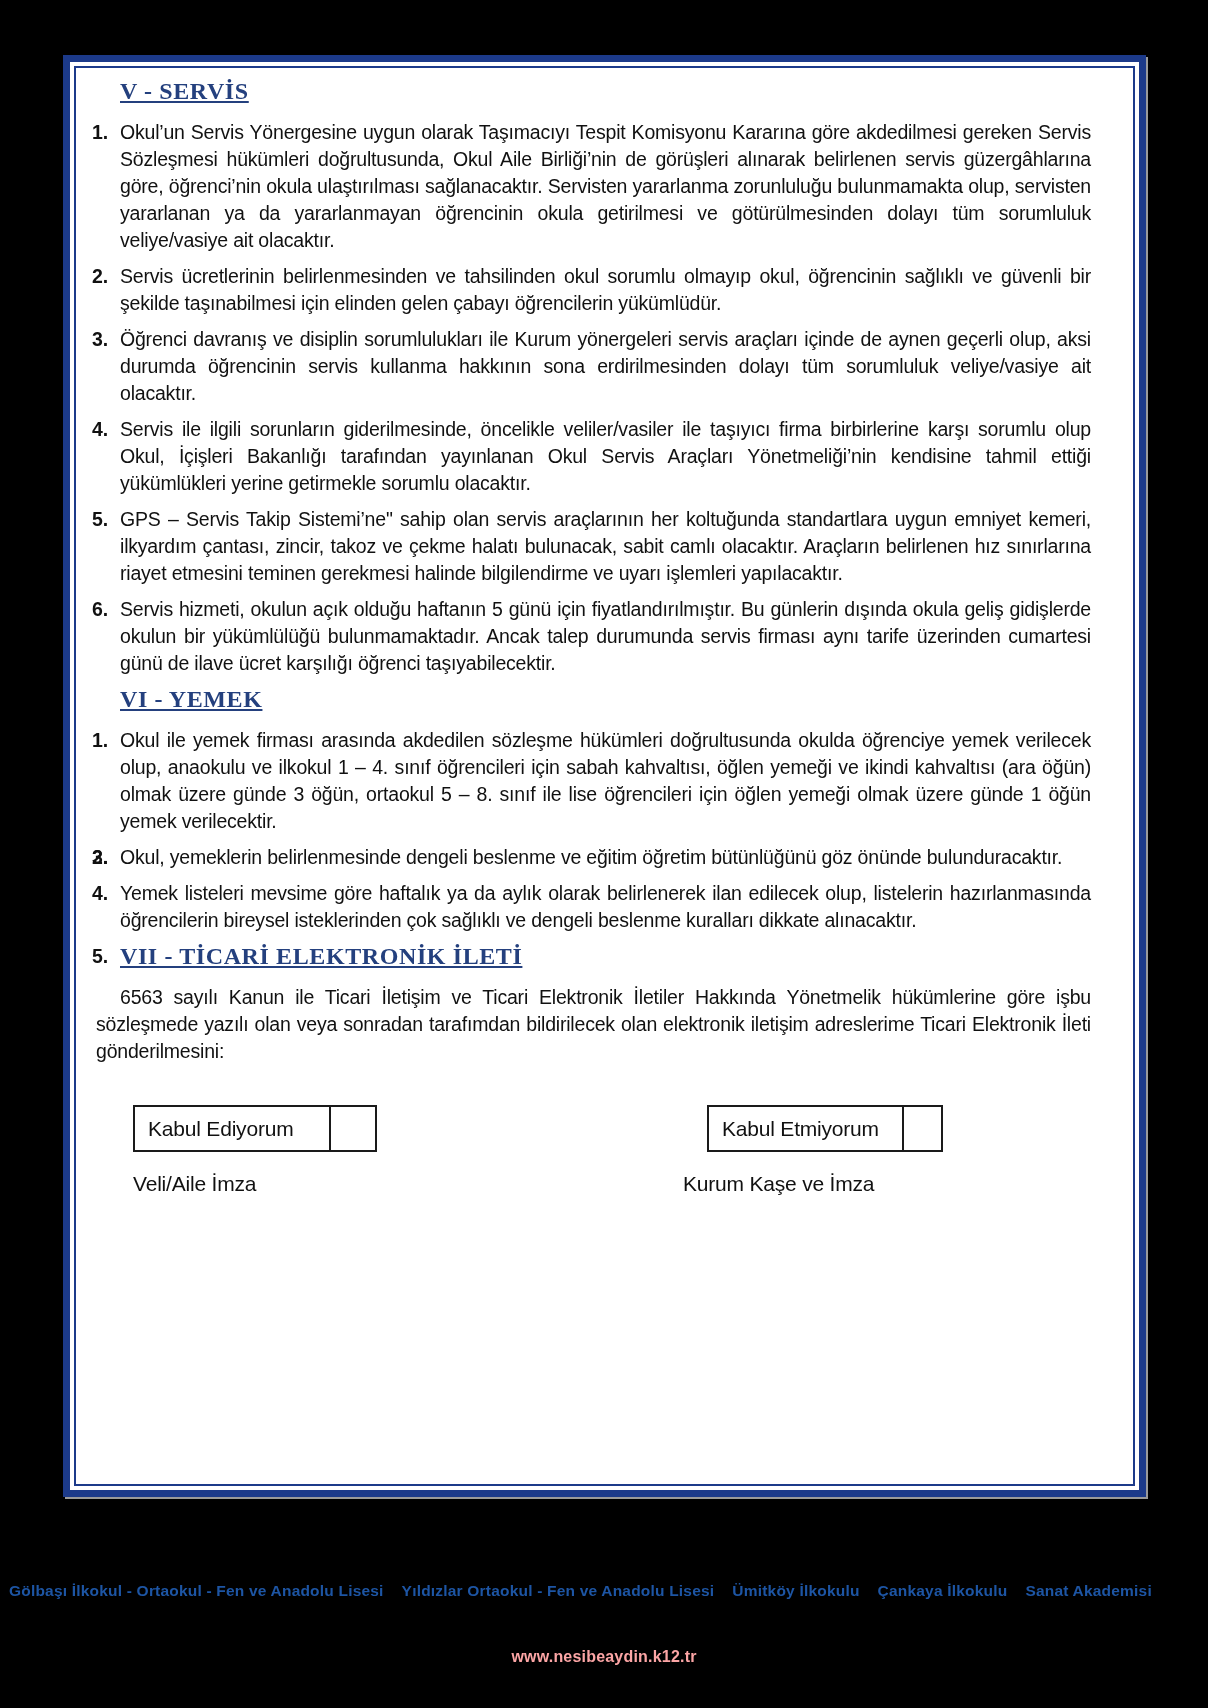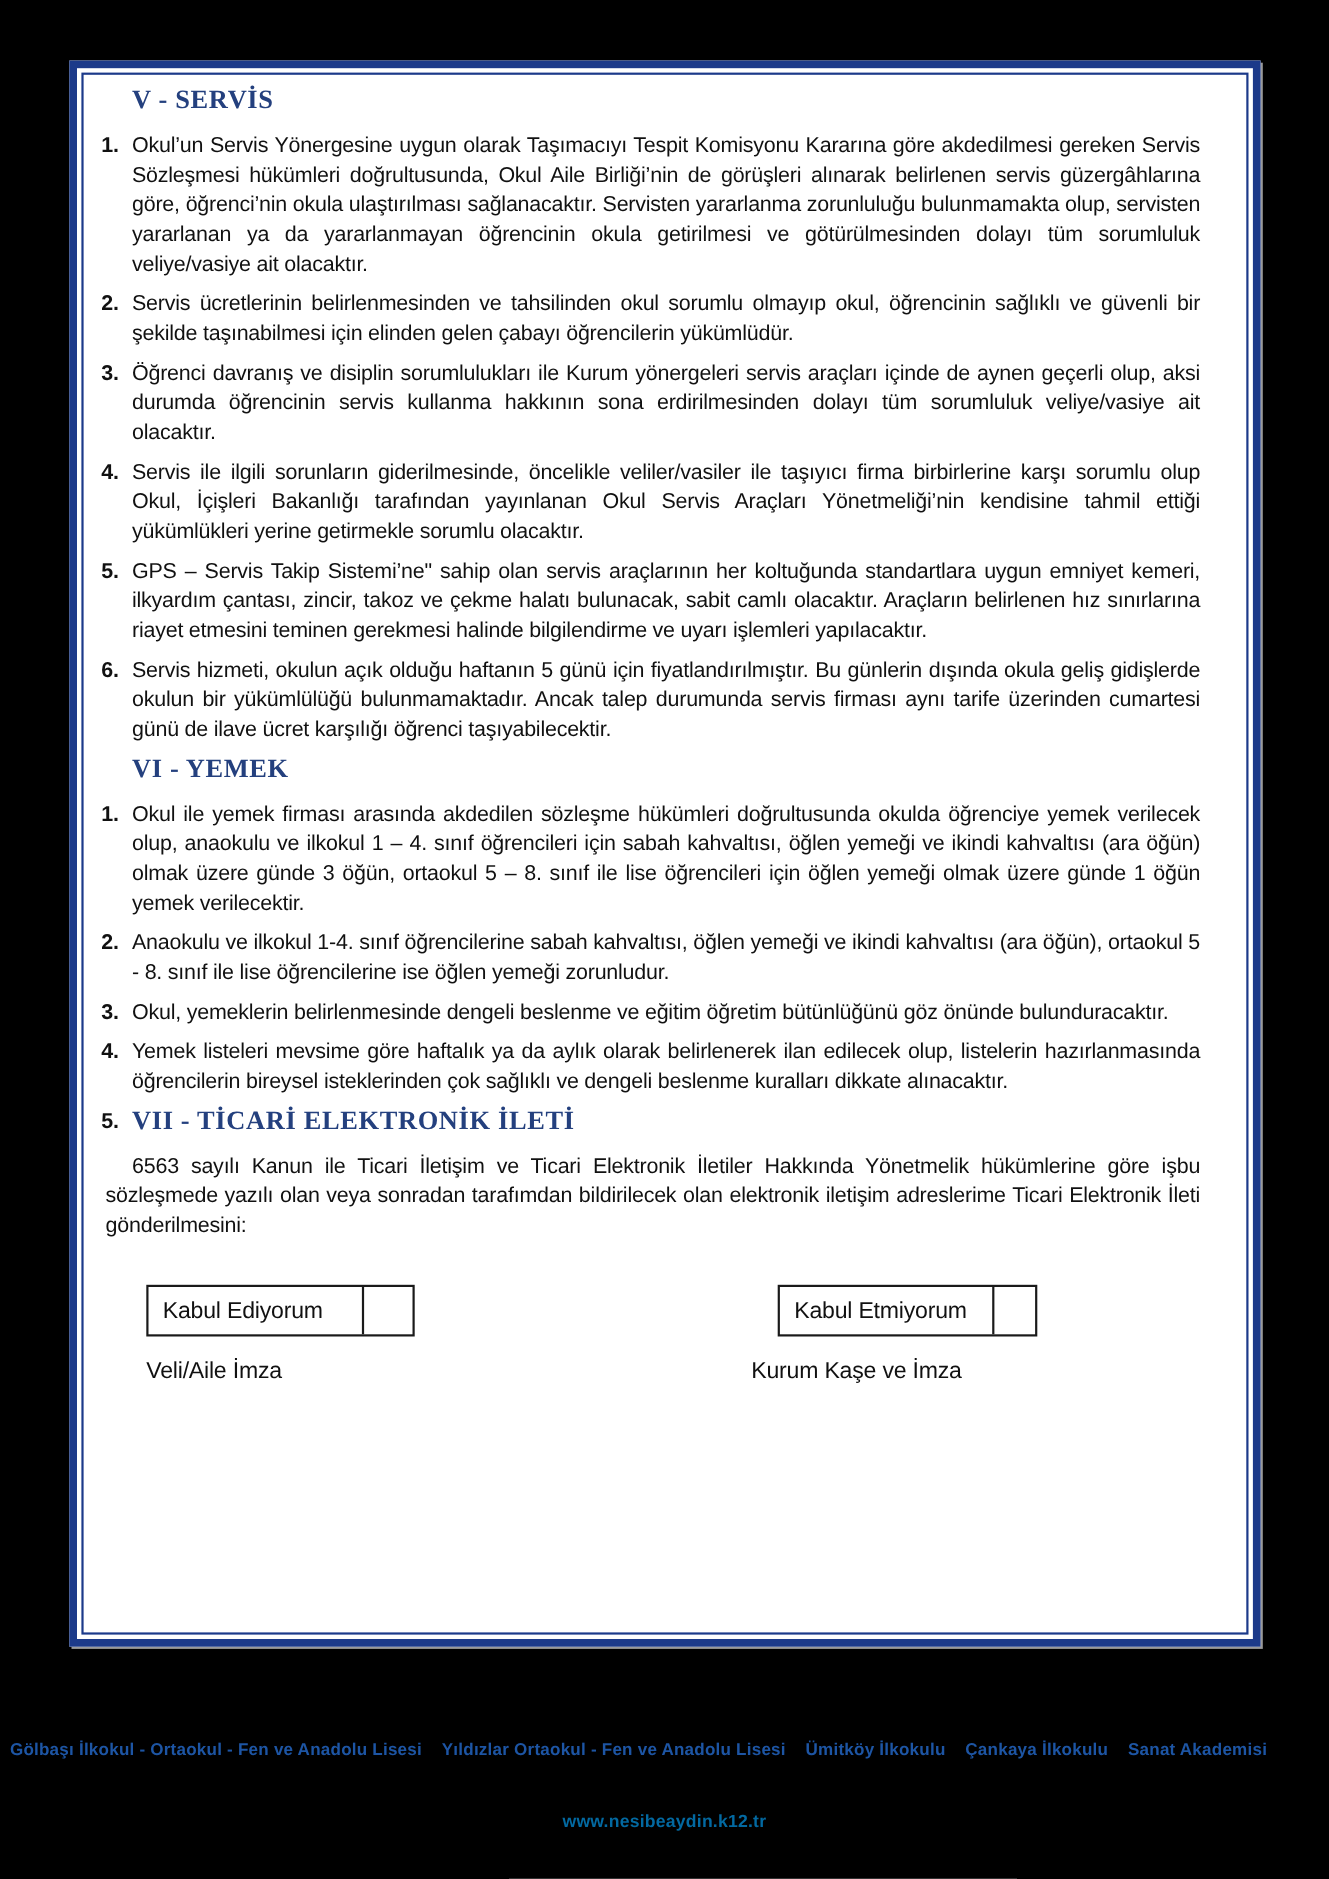--- a/index.html
+++ b/index.html
@@ -25,20 +25,21 @@
     padding:10px 42px 0 20px;
     overflow:hidden;
   }
   h2.sec-heading {
     font-family:"Liberation Serif", serif;
     font-weight:bold;
     color:#24407e;
     font-size:24px;
     letter-spacing:0.6px;
     margin:0 0 14px 24px;
+    text-decoration:underline;
   }
   .sec-gap-v  { margin-top:6px; }
   .sec-gap-vi { margin-top:34px; }
   .sec-gap-vii{ margin-top:30px; }
   ol.clauses { list-style:none; margin:0; padding:0; }
   ol.clauses li {
     position:relative;
     padding-left:24px;
     margin:0 0 9px 0;
     font-size:19.5px;
@@ -87,21 +88,21 @@
     position:absolute; top:1582px; left:0; width:1115px;
     text-align:center;
     color:#1d55a4; font-weight:bold;
     font-size:15.5px; letter-spacing:0.2px;
     white-space:nowrap;
   }
   .footer-schools .school { margin:0 9px; }
   .footer-url {
     position:absolute; top:1648px; left:0; width:100%;
     text-align:center;
-    color:#0369a1; font-weight:bold;
+    color:#fca5a5; font-weight:bold;
     font-size:16px; letter-spacing:0.2px;
   }
 </style>
 </head>
 <body>
 
 <div class="page">
   <div class="page-inner">
 
     <h2 class="sec-heading sec-gap-v">V - SERVİS</h2>
@@ -110,21 +111,21 @@
       <li><span class="num">2.</span><span>Servis ücretlerinin belirlenmesinden ve tahsilinden okul sorumlu olmayıp okul, öğrencinin sağlıklı ve güvenli bir şekilde taşınabilmesi için elinden gelen çabayı öğrencilerin yükümlüdür.</span></li>
       <li><span class="num">3.</span><span>Öğrenci davranış ve disiplin sorumlulukları ile Kurum yönergeleri servis araçları içinde de aynen geçerli olup, aksi durumda öğrencinin servis kullanma hakkının sona erdirilmesinden dolayı tüm sorumluluk veliye/vasiye ait olacaktır.</span></li>
       <li><span class="num">4.</span><span>Servis ile ilgili sorunların giderilmesinde, öncelikle veliler/vasiler ile taşıyıcı firma birbirlerine karşı sorumlu olup Okul, İçişleri Bakanlığı tarafından yayınlanan Okul Servis Araçları Yönetmeliği’nin kendisine tahmil ettiği yükümlükleri yerine getirmekle sorumlu olacaktır.</span></li>
       <li><span class="num">5.</span><span>GPS – Servis Takip Sistemi’ne" sahip olan servis araçlarının her koltuğunda standartlara uygun emniyet kemeri, ilkyardım çantası, zincir, takoz ve çekme halatı bulunacak, sabit camlı olacaktır. Araçların belirlenen hız sınırlarına riayet etmesini teminen gerekmesi halinde bilgilendirme ve uyarı işlemleri yapılacaktır.</span></li>
       <li><span class="num">6.</span><span>Servis hizmeti, okulun açık olduğu haftanın 5 günü için fiyatlandırılmıştır. Bu günlerin dışında okula geliş gidişlerde okulun bir yükümlülüğü bulunmamaktadır. Ancak talep durumunda servis firması aynı tarife üzerinden cumartesi günü de ilave ücret karşılığı öğrenci taşıyabilecektir.</span></li>
     </ol>
 
     <h2 class="sec-heading sec-gap-vi">VI - YEMEK</h2>
     <ol class="clauses">
       <li><span class="num">1.</span><span>Okul ile yemek firması arasında akdedilen sözleşme hükümleri doğrultusunda okulda öğrenciye yemek verilecek olup, anaokulu ve ilkokul 1 – 4. sınıf öğrencileri için sabah kahvaltısı, öğlen yemeği ve ikindi kahvaltısı (ara öğün) olmak üzere günde 3 öğün, ortaokul 5 – 8. sınıf ile lise öğrencileri için öğlen yemeği olmak üzere günde 1 öğün yemek verilecektir.</span></li>
-      <li><span class="num">2.</span><span>Anaokulu ve ilkokul 1-4. sınıf öğrencilerine sabah kahvaltısı, öğlen yemeği ve ikindi kahvaltısı (ara öğün), ortaokul 5 - 8. sınıf ile lise öğrencilerine ise öğlen yemeği zorunludur.</span></li>
+      <li><span class="num">2.</span></li>
       <li><span class="num">3.</span><span>Okul, yemeklerin belirlenmesinde dengeli beslenme ve eğitim öğretim bütünlüğünü göz önünde bulunduracaktır.</span></li>
       <li><span class="num">4.</span><span>Yemek listeleri mevsime göre haftalık ya da aylık olarak belirlenerek ilan edilecek olup, listelerin hazırlanmasında öğrencilerin bireysel isteklerinden çok sağlıklı ve dengeli beslenme kuralları dikkate alınacaktır.</span></li>
       <li><span class="num">5.</span></li>
     </ol>
 
     <h2 class="sec-heading sec-gap-vii">VII - TİCARİ ELEKTRONİK İLETİ</h2>
     <p class="lead">6563 sayılı Kanun ile Ticari İletişim ve Ticari Elektronik İletiler Hakkında Yönetmelik hükümlerine göre işbu sözleşmede yazılı olan veya sonradan tarafımdan bildirilecek olan elektronik iletişim adreslerime Ticari Elektronik İleti gönderilmesini:</p>
 
     <div class="consent-row">
       <div class="consent-box accept">

